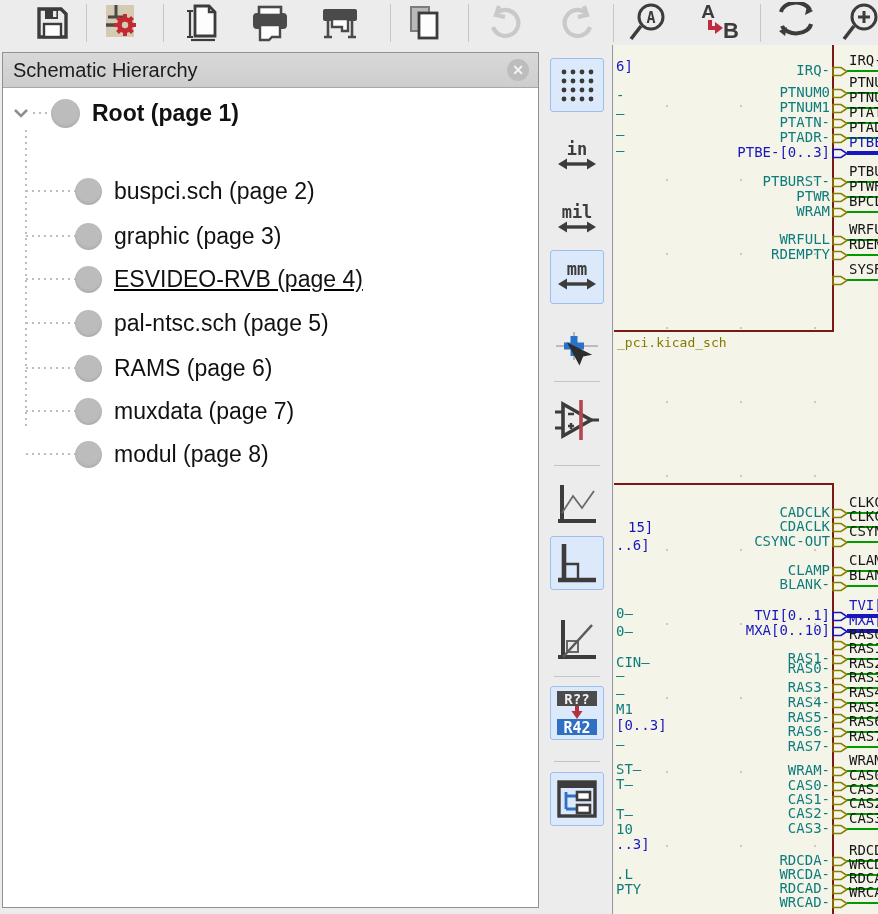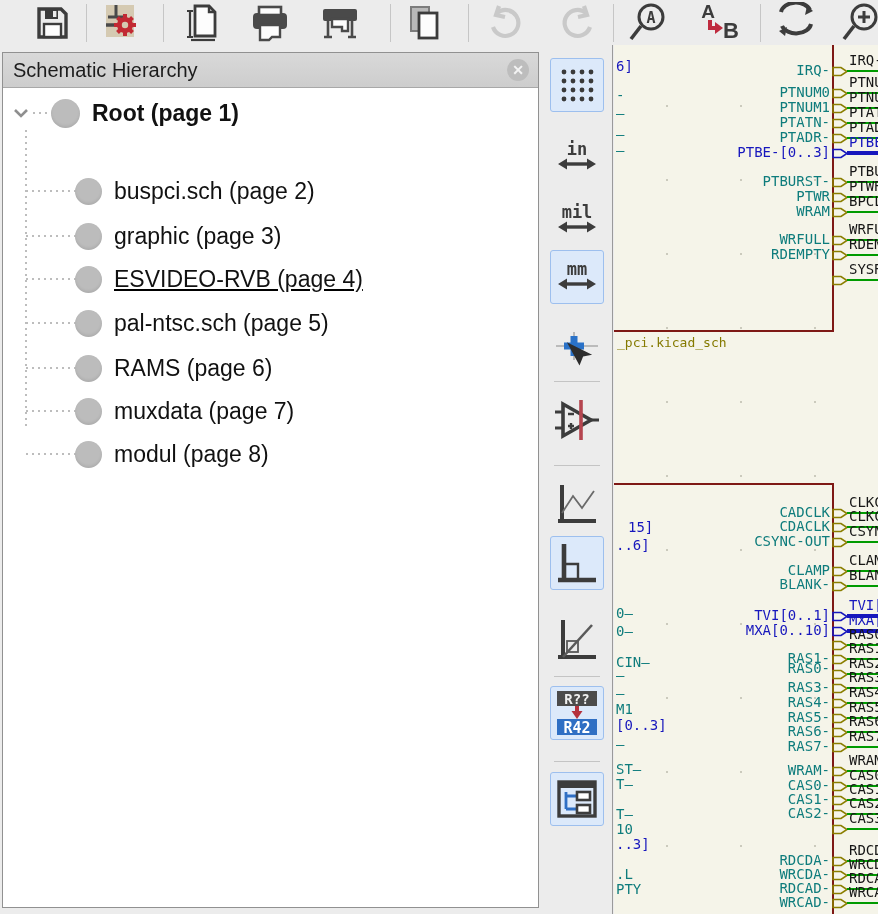--- a/index.html
+++ b/index.html
@@ -497,20 +497,21 @@
         <polygon points="1,2.5 9,2.5 15,6.5 9,10.5 1,10.5" fill="none" stroke="#8a7e00" stroke-width="1.6"></polygon>
       </svg>
       <div class="wire" style="top: 754px;"></div>
       <div class="net-label" style="top: 736px;">CAS1</div>
       <div class="pin-label" style="top: 760px;">CAS2-</div>
       <svg width="16" height="13" viewBox="0 0 16 13" class="pin-arrow" style="top: 763px;">
         <polygon points="1,2.5 9,2.5 15,6.5 9,10.5 1,10.5" fill="none" stroke="#8a7e00" stroke-width="1.6"></polygon>
       </svg>
       <div class="wire" style="top: 768px;"></div>
       <div class="net-label" style="top: 750px;">CAS2</div>
+      <div class="pin-label" style="top: 775px;">CAS3-</div>
       <svg width="16" height="13" viewBox="0 0 16 13" class="pin-arrow" style="top: 778px;">
         <polygon points="1,2.5 9,2.5 15,6.5 9,10.5 1,10.5" fill="none" stroke="#8a7e00" stroke-width="1.6"></polygon>
       </svg>
       <div class="wire" style="top: 783px;"></div>
       <div class="net-label" style="top: 765px;">CAS3</div>
       <div class="pin-label" style="top: 807px;">RDCDA-</div>
       <svg width="16" height="13" viewBox="0 0 16 13" class="pin-arrow" style="top: 810px;">
         <polygon points="1,2.5 9,2.5 15,6.5 9,10.5 1,10.5" fill="none" stroke="#8a7e00" stroke-width="1.6"></polygon>
       </svg>
       <div class="wire" style="top: 815px;"></div>

